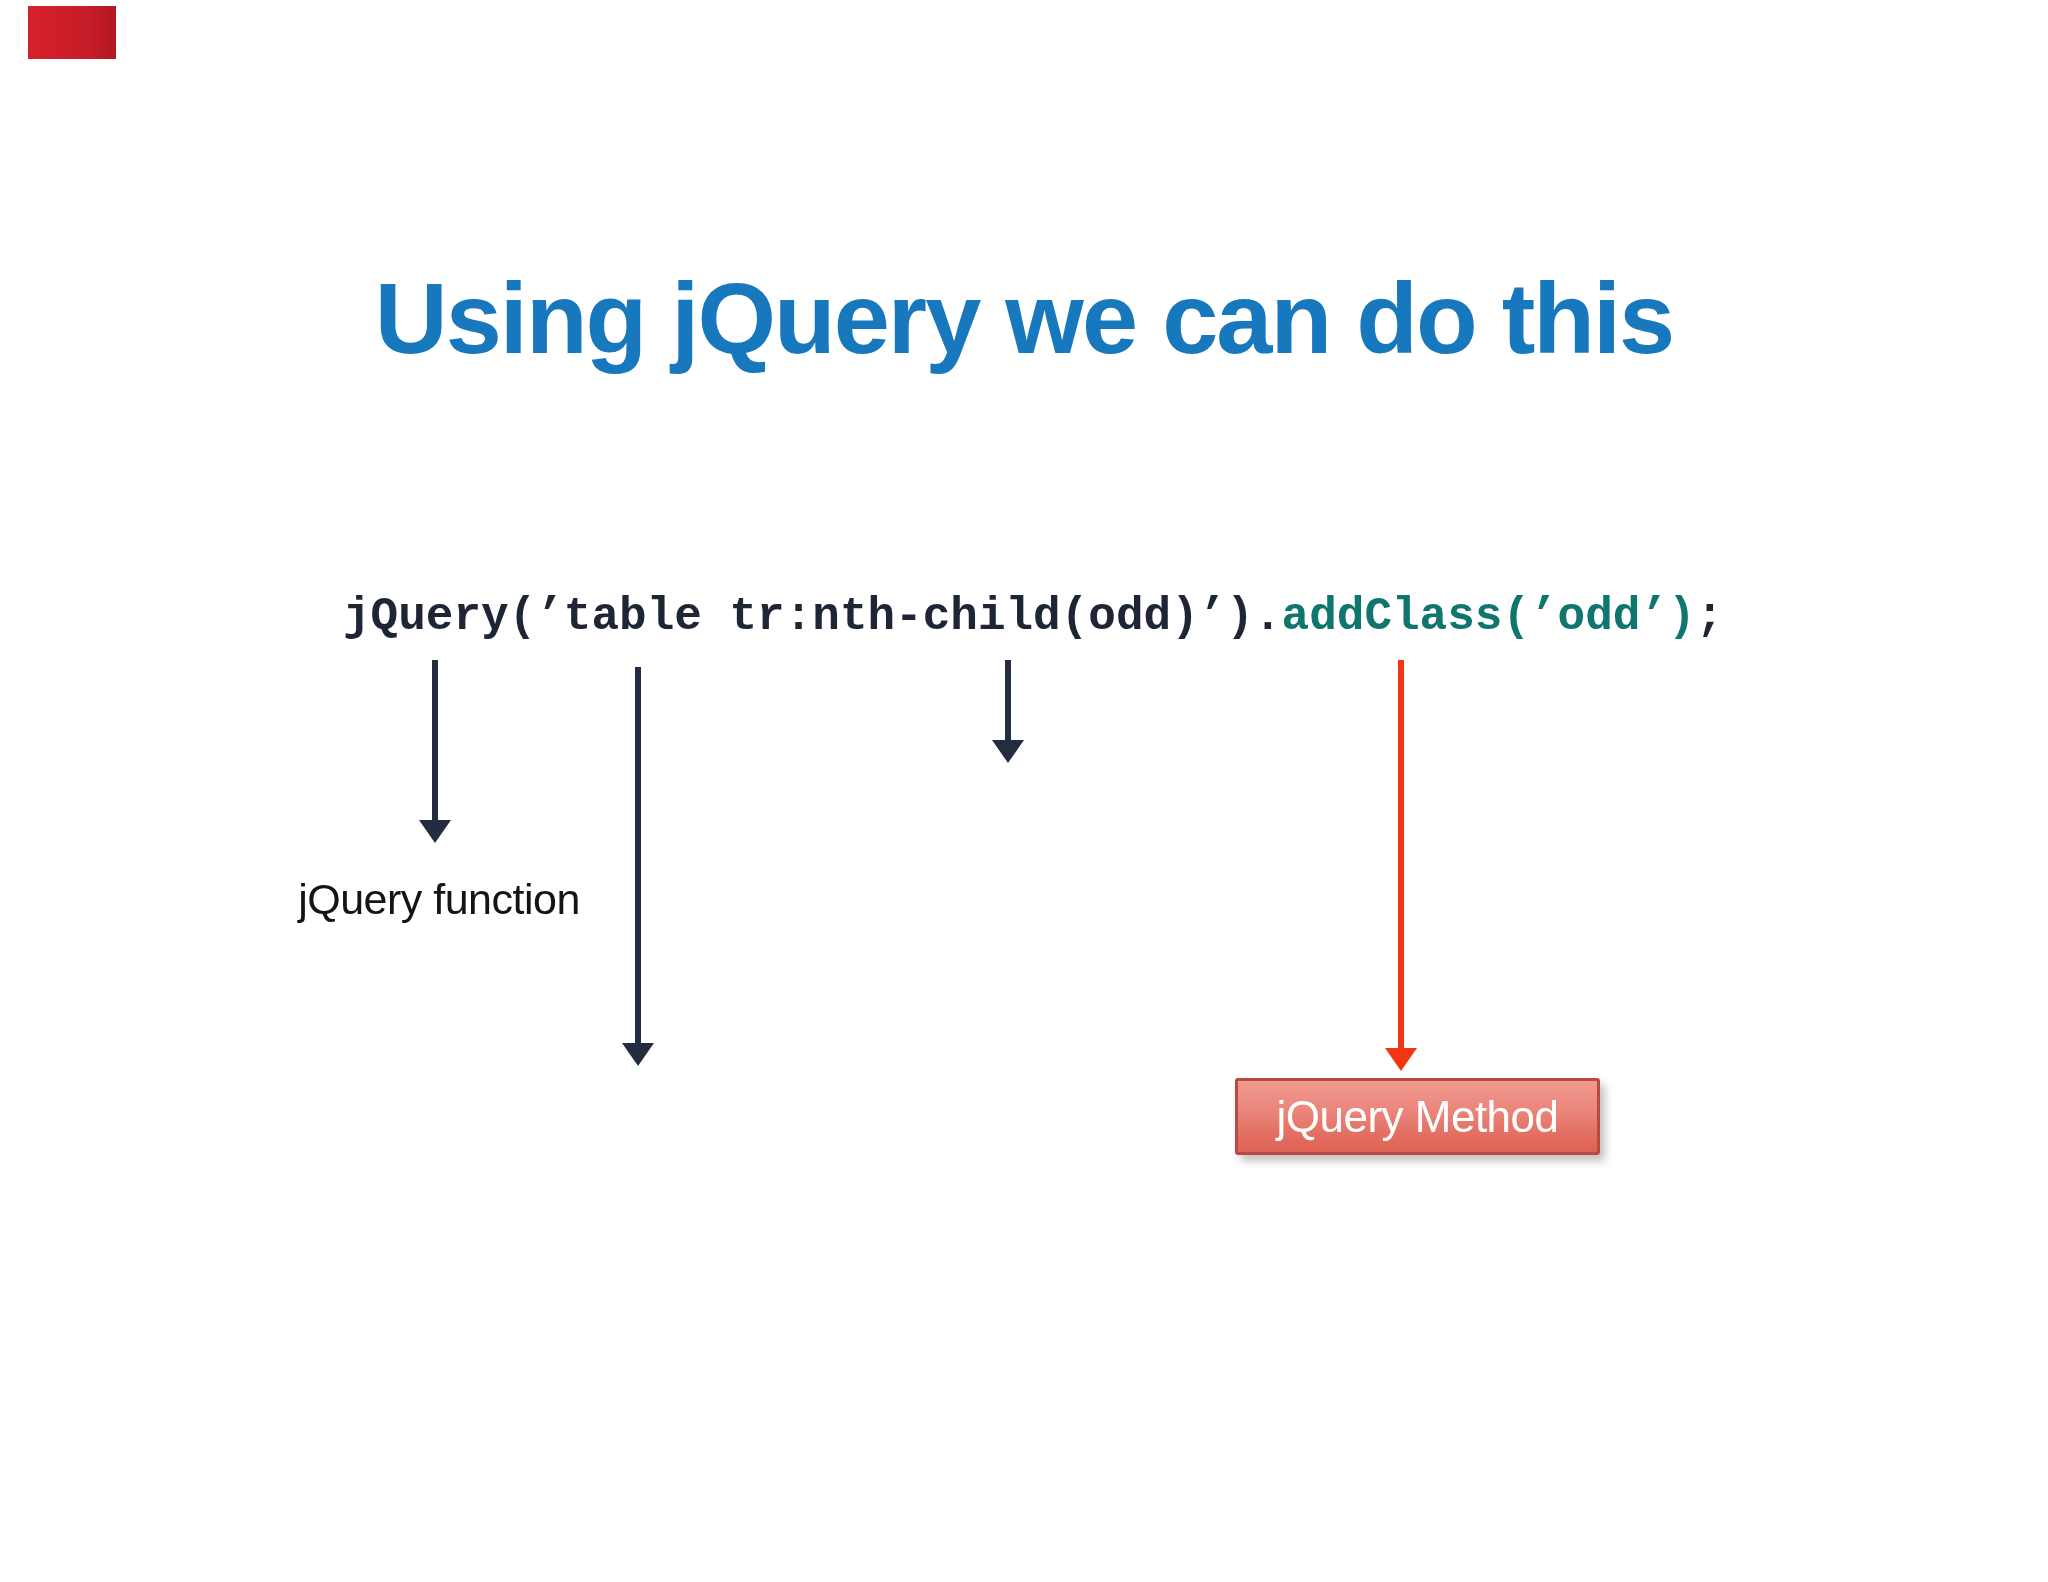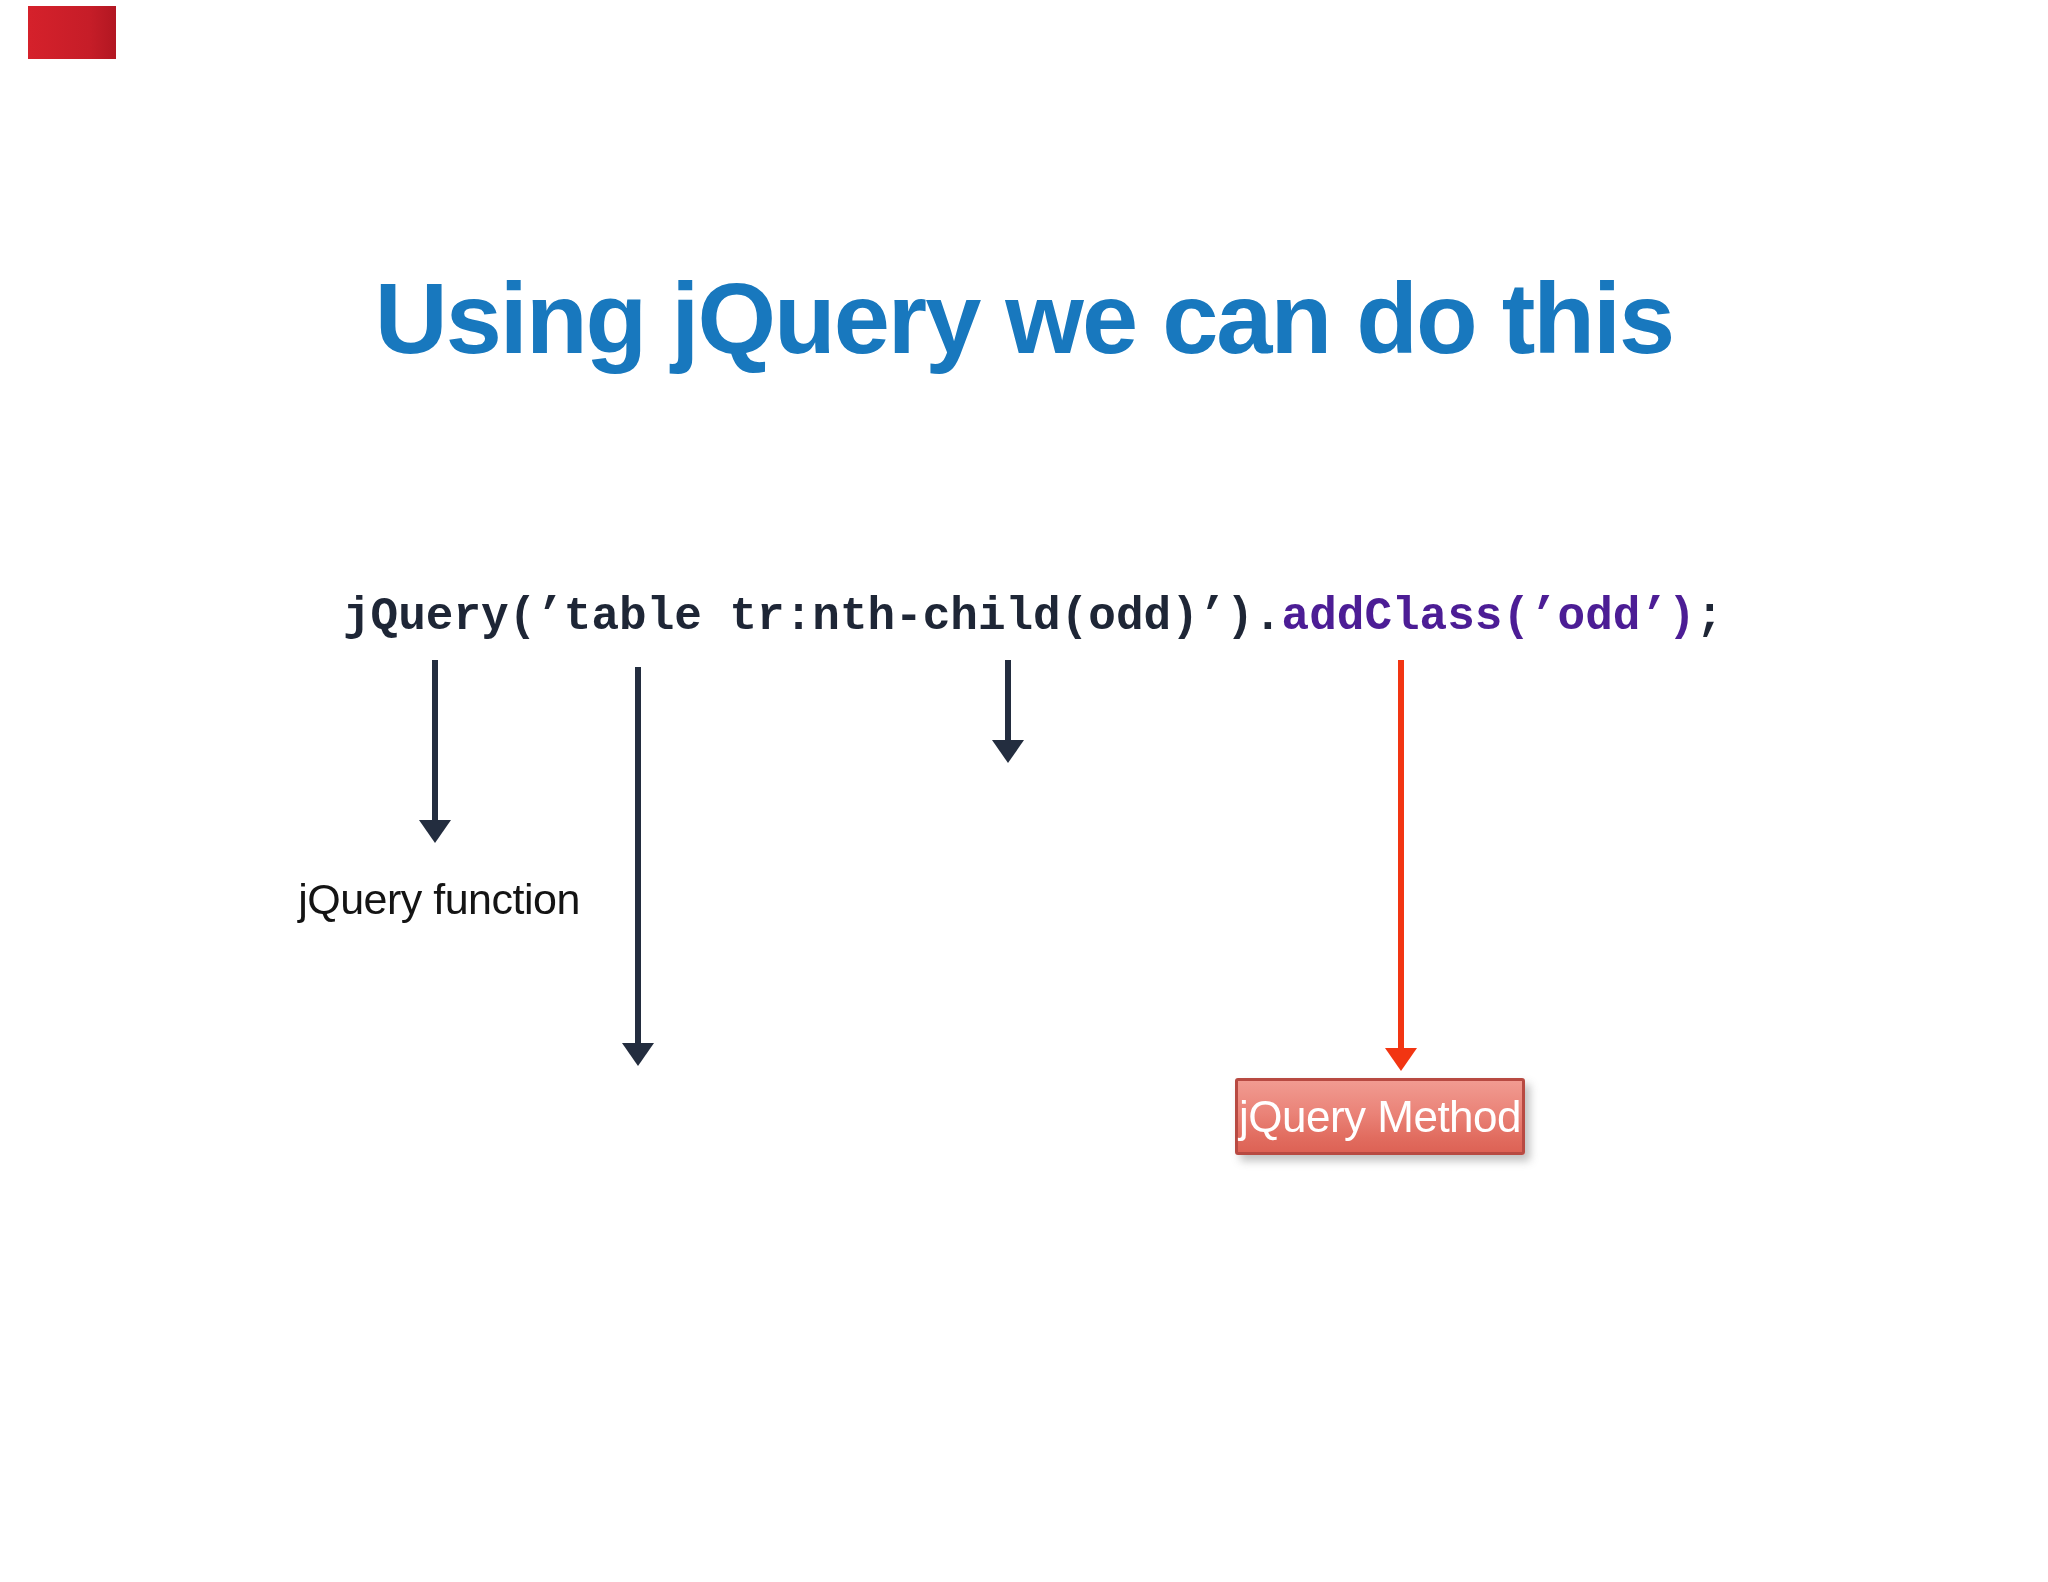--- a/index.html
+++ b/index.html
@@ -16,21 +16,21 @@
     position:absolute; left:0; top:218px; width:100%;
     text-align:center; font-size:101px; font-weight:bold;
     letter-spacing:-2px; color:#1878be; line-height:1.1;margin-top:45px;
   }
   .code-line {
     position:absolute; left:343px; top:592px;
     font-family:"Liberation Mono", monospace;
     font-size:46px; line-height:1.1; white-space:pre;
     color:#1e2636; font-weight:bold;
   }
-  .code-method { color:#4c1d95;margin-top:35px; }
+  .code-method { color:#0f766e;margin-top:35px; }
   .label {
     position:absolute; transform:translateX(-50%);
     font-size:43px; color:#141414; letter-spacing:-0.5px;
     white-space:nowrap; line-height:1.1;
   }
   .lbl-function { left:439px; top:876px; }
   .lbl-selector { left:1003px; top:793px; }
   .lbl-wrapper  { left:635px;  top:1100px; }
   .arrow-shaft { position:absolute; width:6px; background:#232d3f; }
   .arrow-head {
@@ -41,21 +41,21 @@
   }
   .a1-shaft { left:432px; top:660px; height:162px; }
   .a1-head  { left:419px; top:820px; }
   .a2-shaft { left:635px; top:667px; height:378px; }
   .a2-head  { left:622px; top:1043px; }
   .a3-shaft { left:1005px; top:660px; height:82px; }
   .a3-head  { left:992px; top:740px; }
   .a4-shaft { left:1398px; top:660px; height:390px; background:#f23512; }
   .a4-head  { left:1385px; top:1048px; border-top-color:#f23512; }
   .method-box {
-    position:absolute; left:1235px; top:1078px; width:290px; height:77px;
+    position:absolute; left:1235px; top:1078px; width:365px; height:77px;
     background:linear-gradient(180deg,#f19b91 0%,#ea8378 45%,#e16c5f 80%,#dd6255 100%);
     border:3px solid #b84a42; border-radius:3px;
     box-shadow:5px 6px 9px rgba(120,120,120,0.45);
     display:flex; align-items:center; justify-content:center;
     box-sizing:border-box;
   }
   .method-box span {
     color:#ffffff; font-size:44px; letter-spacing:-0.5px; white-space:nowrap;
   }
 </style>

